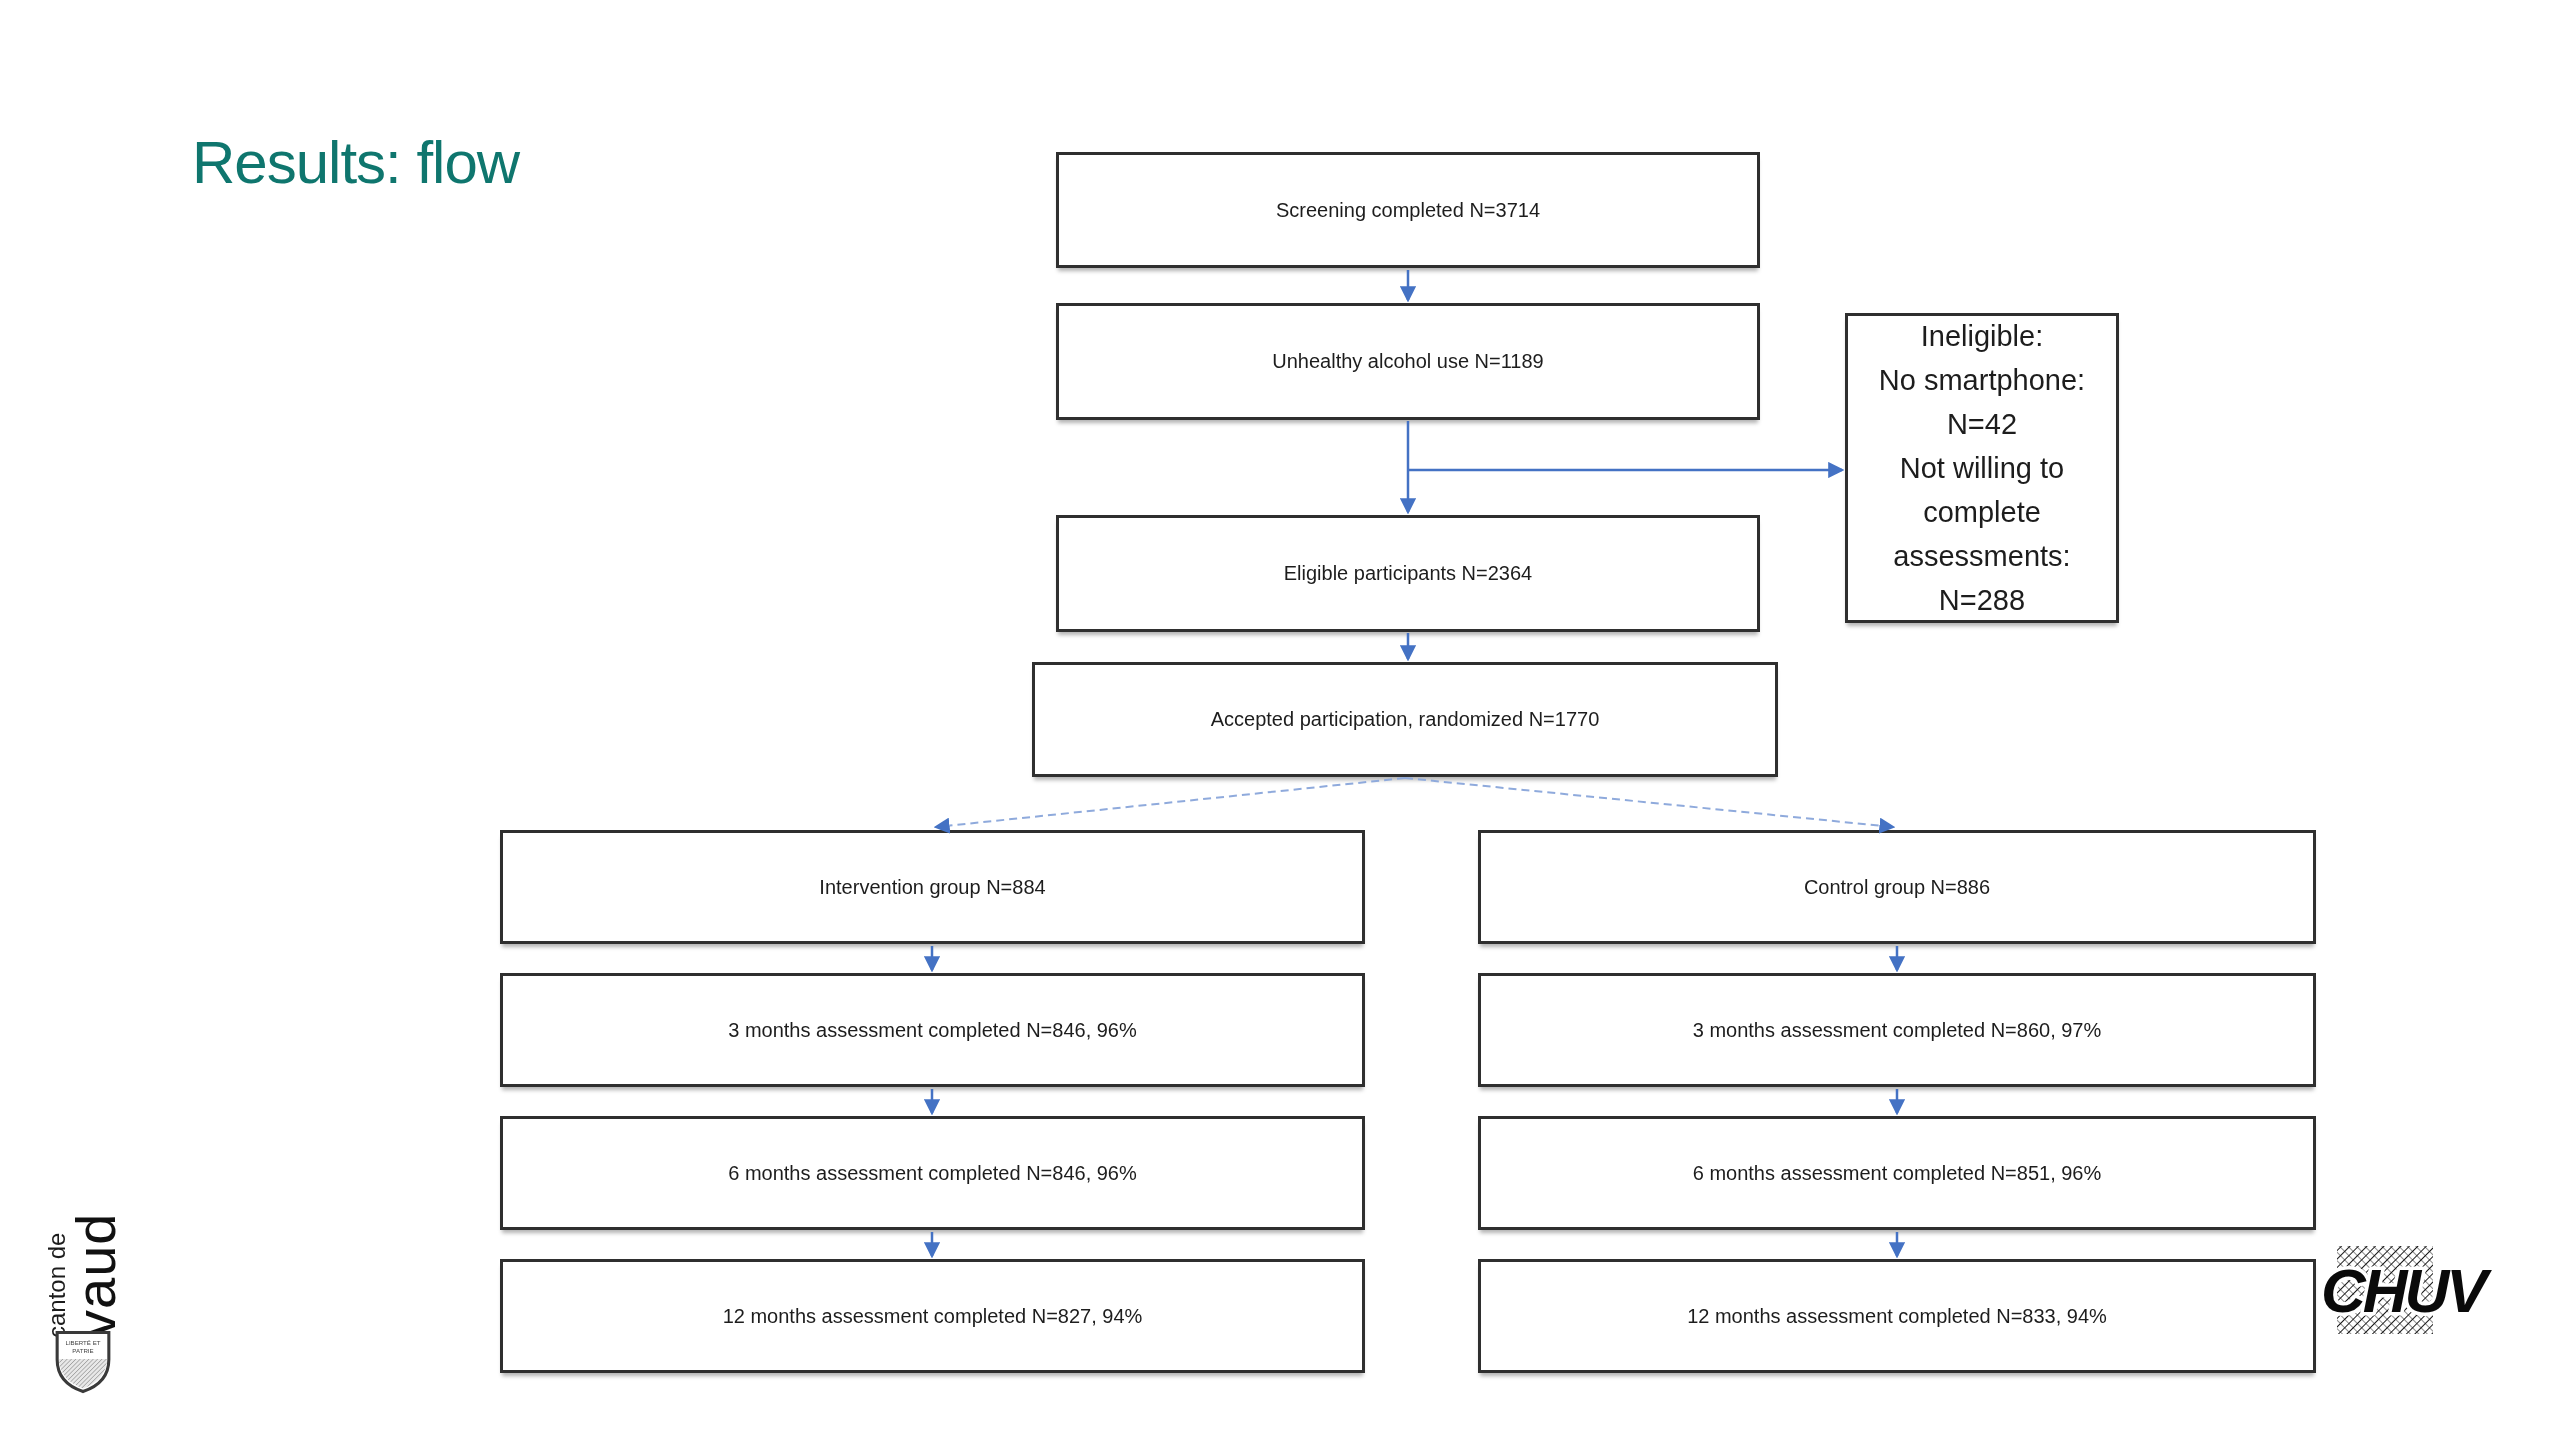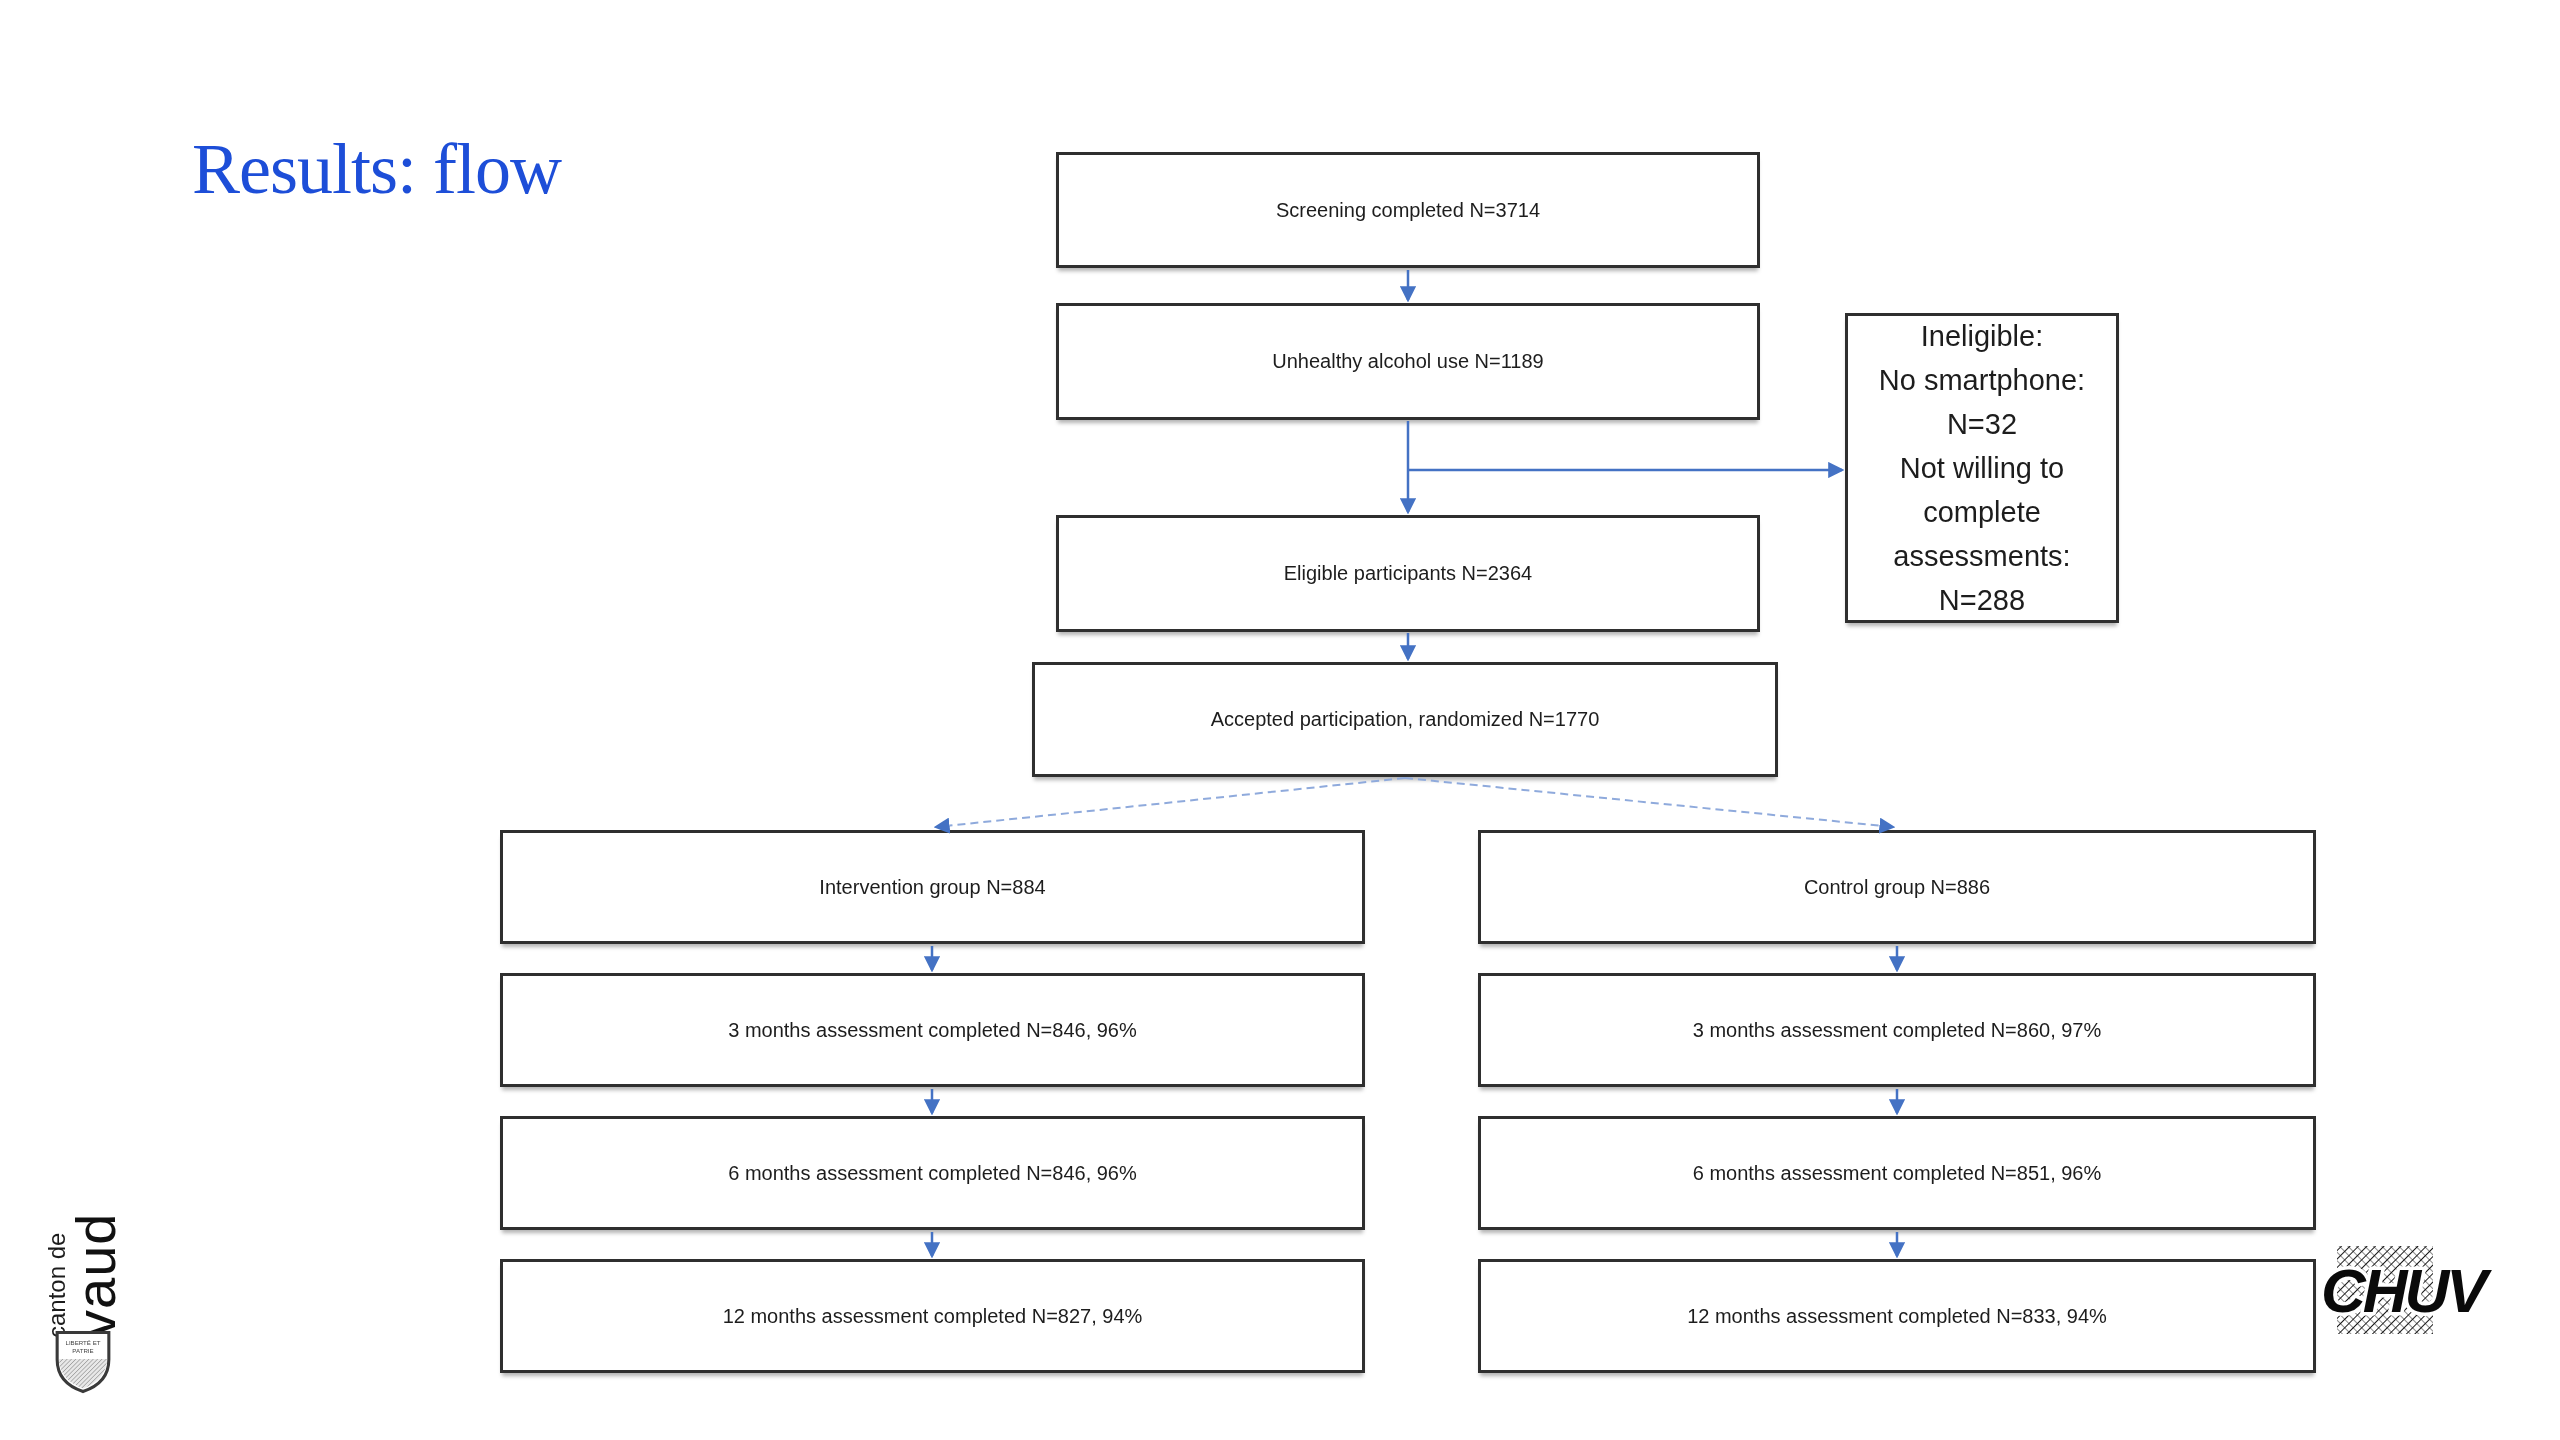--- a/index.html
+++ b/index.html
@@ -2,22 +2,22 @@
 <html><head>
 <meta charset="utf-8">
 <style>
   html,body{margin:0;padding:0;background:#ffffff;}
   .stage{
     position:relative;width:2560px;height:1440px;background:#ffffff;overflow:hidden;
     font-family:"Liberation Sans", sans-serif;color:#212121;
   }
   .slide-title{
     position:absolute;left:192px;top:128px;
-    font-size:72px;font-weight:300;letter-spacing:-1px;color:#1d4ed8;
-    font-family:Liberation Serif, serif;
+    font-size:60px;font-weight:300;letter-spacing:-1px;color:#0f766e;
+    font-family:Liberation Sans, sans-serif;
   }
   .fbox{
     position:absolute;box-sizing:border-box;background:#ffffff;
     border:3px solid #2f2f2f;
     display:flex;align-items:center;justify-content:center;text-align:center;
     font-size:20px;color:#1d1d1d;
     box-shadow:0 5px 4px -2px rgba(0,0,0,0.30);
   }
   .fbox .lbl{white-space:pre-line;}
   .fbox.side{font-size:29px;line-height:44px;padding:2px 6px;}
@@ -45,21 +45,21 @@
     <span class="lbl">Screening completed N=3714</span>
   </div>
 
   <div class="fbox" style="left:1056px;top:303px;width:704px;height:117px">
     <span class="lbl">Unhealthy alcohol use N=1189</span>
   </div>
 
   <div class="fbox side" style="left:1845px;top:313px;width:274px;height:310px">
     <span class="lbl">Ineligible:
 No smartphone:
-N=32
+N=42
 Not willing to
 complete
 assessments:
 N=288</span>
   </div>
 
   <div class="fbox" style="left:1056px;top:515px;width:704px;height:117px">
     <span class="lbl">Eligible participants N=2364</span>
   </div>
 

